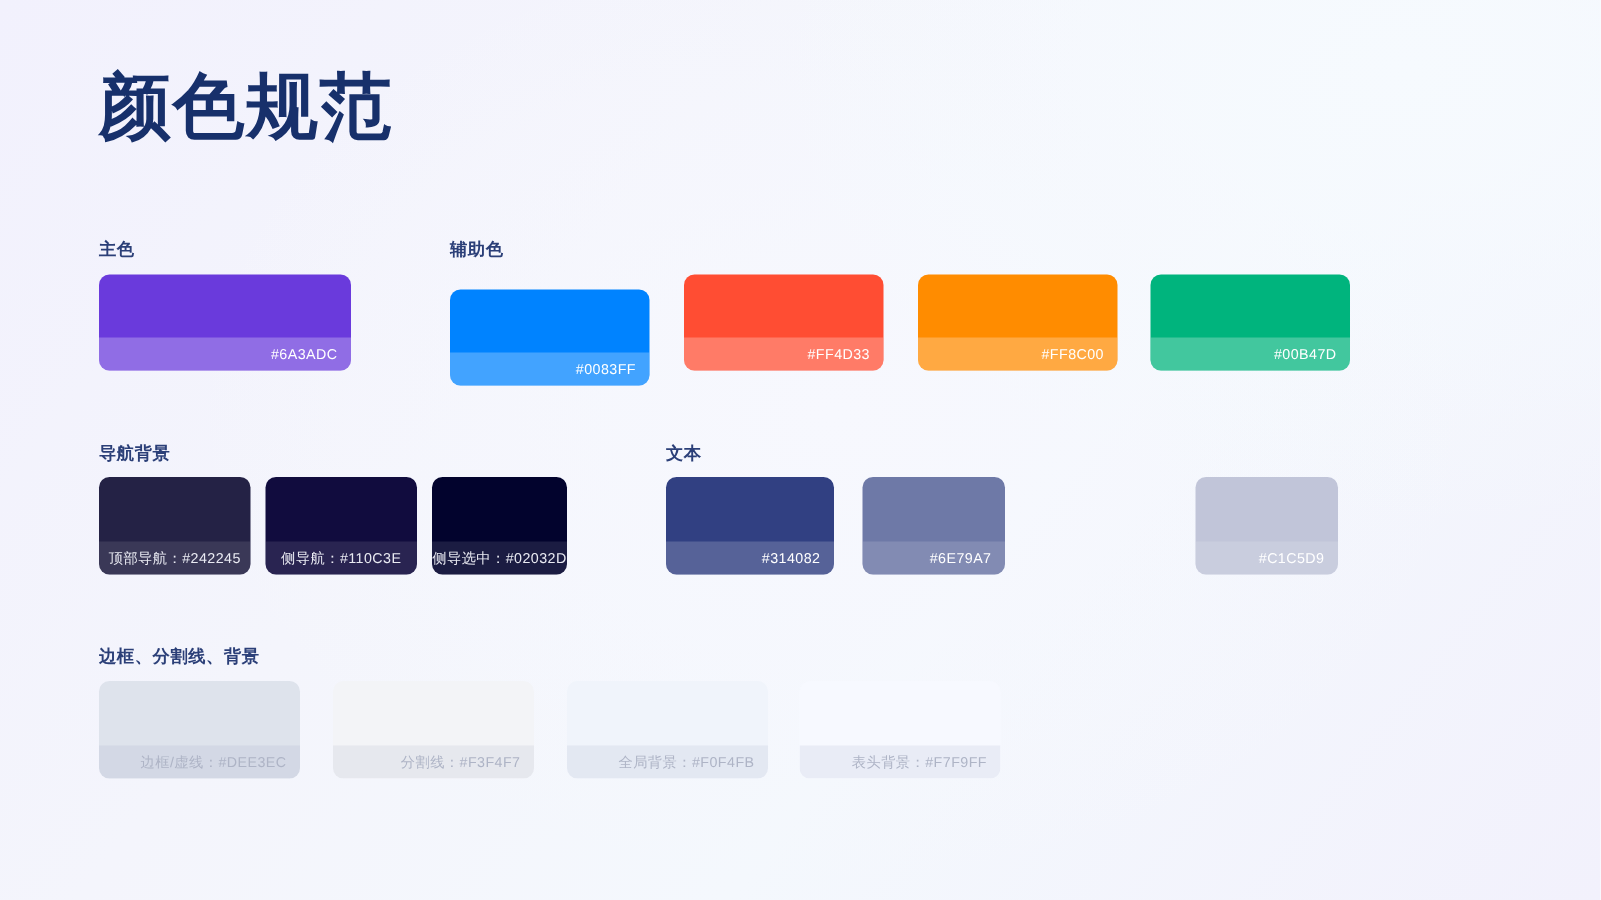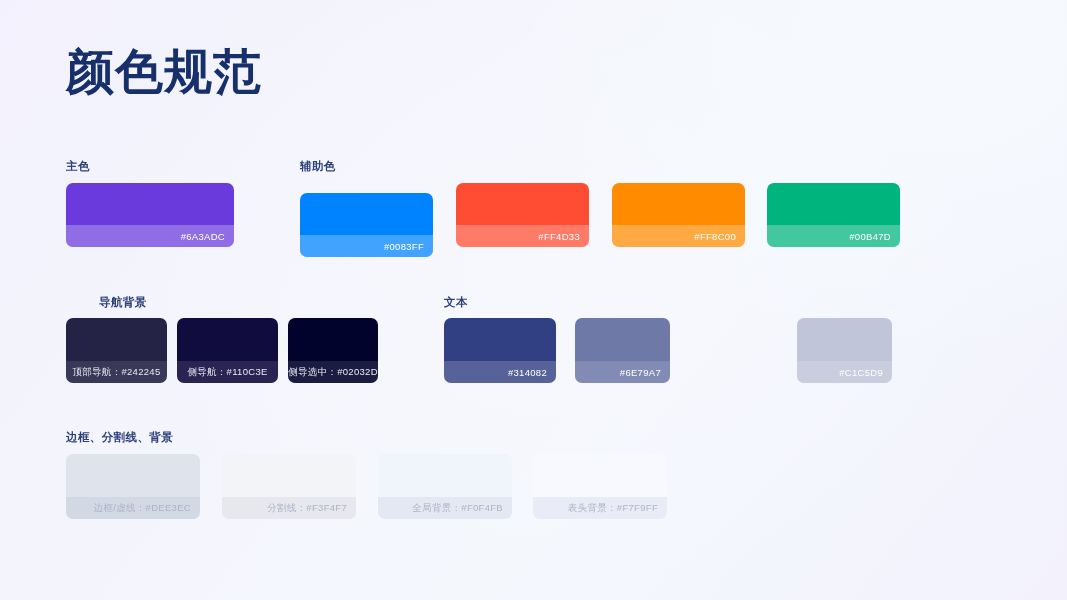--- a/index.html
+++ b/index.html
@@ -115,21 +115,21 @@
   <div class="swatch" style="left:612px; top:183px; width:133px; height:64px; background:#FF8C00;">
     <div class="swatch-body"></div>
     <div class="swatch-foot foot-right tint-light label-on-color">#FF8C00</div>
   </div>
 
   <div class="swatch" style="left:767px; top:183px; width:133px; height:64px; background:#00B47D;">
     <div class="swatch-body"></div>
     <div class="swatch-foot foot-right tint-light label-on-color">#00B47D</div>
   </div>
 
-  <div class="section-label" style="left:66px; top:295px;margin-left:33px;">导航背景</div>
+  <div class="section-label" style="left:66px; top:295px;">导航背景</div>
 
   <div class="swatch" style="left:66px; top:318px; width:101px; height:65px; background:#242245;">
     <div class="swatch-body"></div>
     <div class="swatch-foot foot-center tint-dark label-on-dark">顶部导航：#242245</div>
   </div>
 
   <div class="swatch" style="left:177px; top:318px; width:101px; height:65px; background:#110C3E;">
     <div class="swatch-body"></div>
     <div class="swatch-foot foot-center tint-dark label-on-dark">侧导航：#110C3E</div>
   </div>

